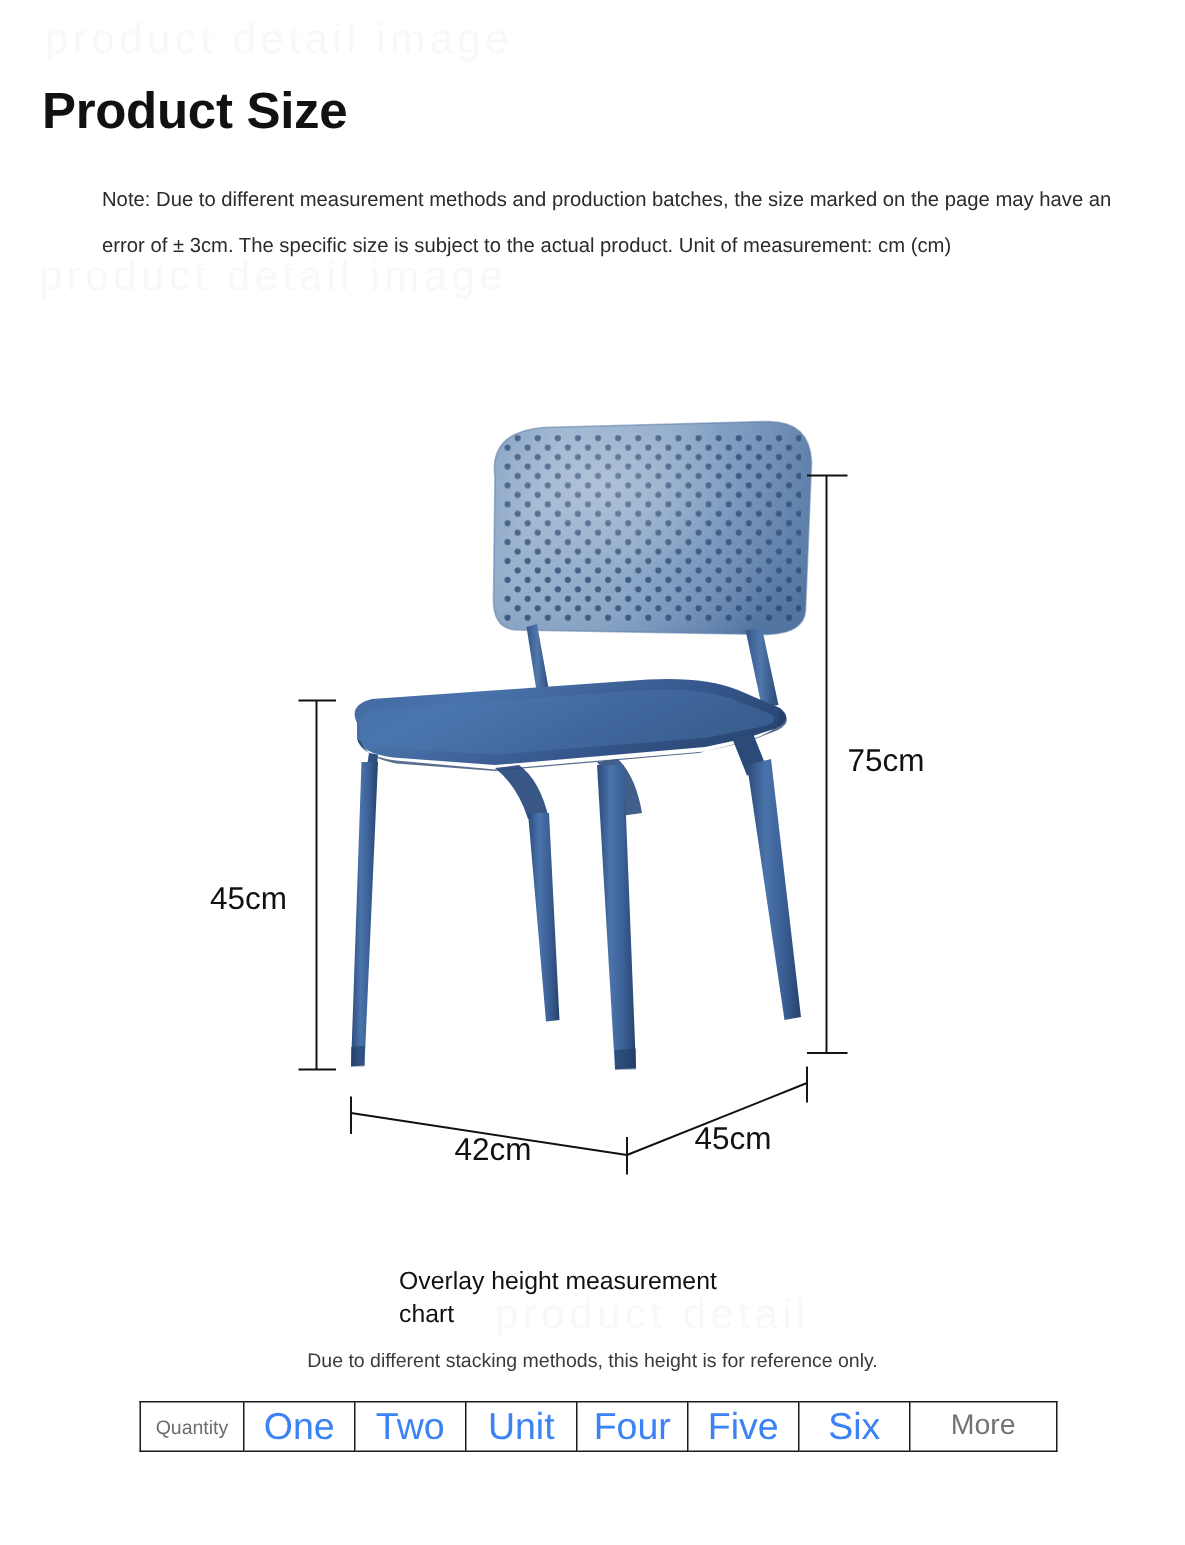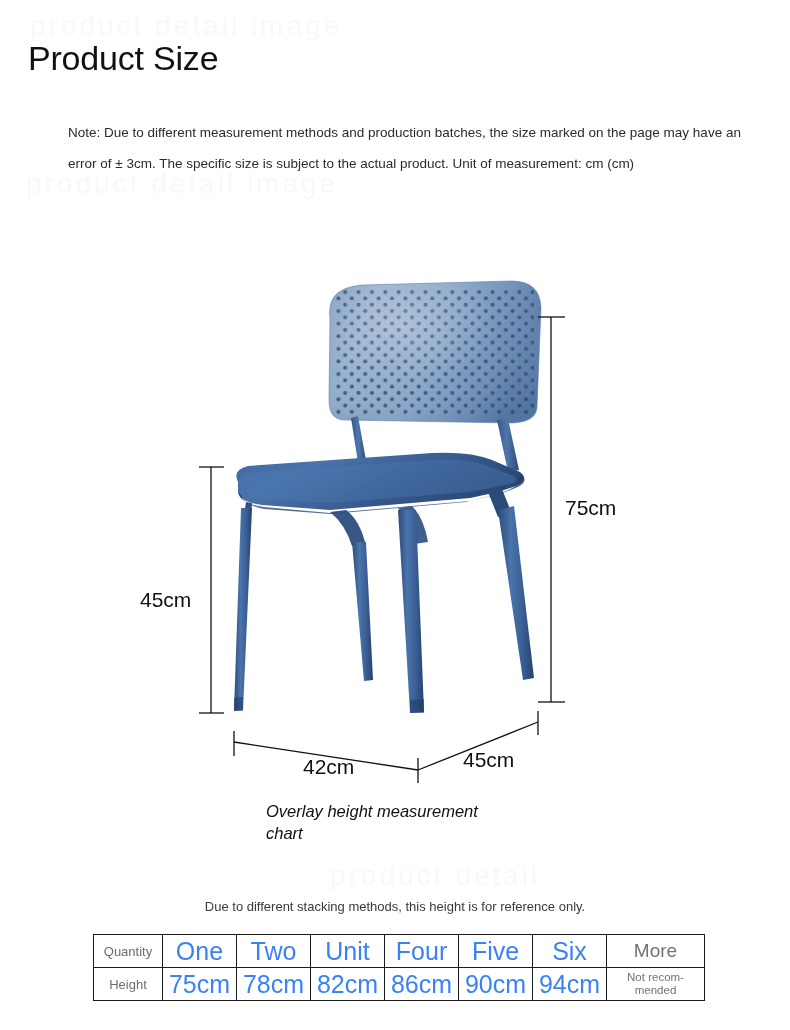--- a/index.html
+++ b/index.html
@@ -14,23 +14,23 @@
     position: relative;
     font-family: "Liberation Sans", sans-serif;
     color: #1a1a1a;
     overflow: hidden;
   }
 
   
   .page-title {
     position: absolute;
     left: 28px;
-    top: 16px;
+    top: 32px;
     font-size: 34px;
-    font-weight: 400;
+    font-weight: 700;
     letter-spacing: -0.2px;
     color: #111111;
     white-space: nowrap;
   }
   .note-block {
     position: absolute;
     left: 28px;
     top: 103px;
     width: 700px;
     font-size: 13.5px;
@@ -72,26 +72,25 @@
   }
   .dim-45h { left: 140px; top: 588px; }
   .dim-75h { left: 565px; top: 496px; }
   .dim-42w { left: 303px; top: 755px; }
   .dim-45w { left: 463px; top: 748px; }
 
   
   .caption {
     position: absolute;
     left: 266px;
-    top: 800px;
+    top: 843px;
     width: 250px;
     font-size: 16.5px;
     line-height: 22px;
     color: #111111;
-    font-style: italic;
   }
   .sub-caption {
     position: absolute;
     left: 0;
     top: 899px;
     width: 790px;
     text-align: center;
     font-size: 13px;
     color: #3a3a3a;
     font-stretch: condensed;
@@ -276,27 +275,14 @@
     <tr>
       <td class="rowhead">Quantity</td>
       <td class="datacell">One</td>
       <td class="datacell">Two</td>
       <td class="datacell">Unit</td>
       <td class="datacell">Four</td>
       <td class="datacell">Five</td>
       <td class="datacell">Six</td>
       <td class="lastcell">More</td>
     </tr>
-    <tr>
-      <td class="rowhead">Height</td>
-      <td class="datacell">75cm</td>
-      <td class="datacell">78cm</td>
-      <td class="datacell">82cm</td>
-      <td class="datacell">86cm</td>
-      <td class="datacell">90cm</td>
-      <td class="datacell">94cm</td>
-      <td class="lastcell small">
-        <div>Not recom-</div>
-        <div>mended</div>
-      </td>
-    </tr>
   </tbody>
 </table>
 
 </body></html>

